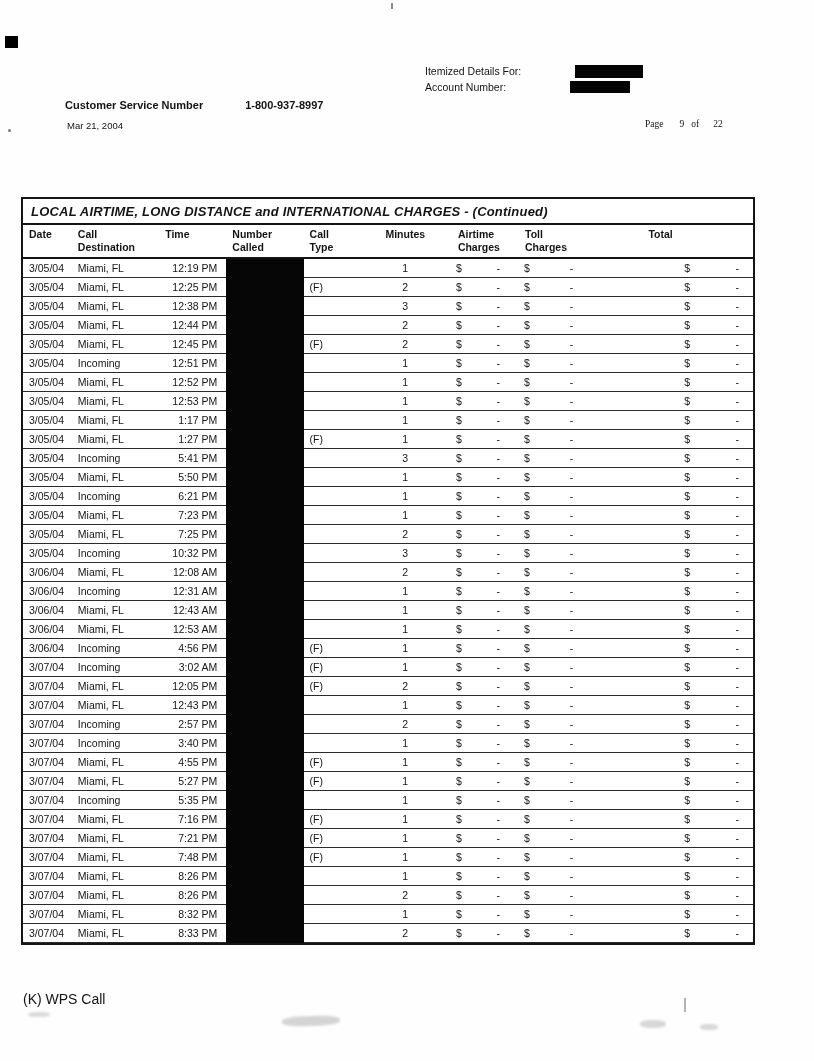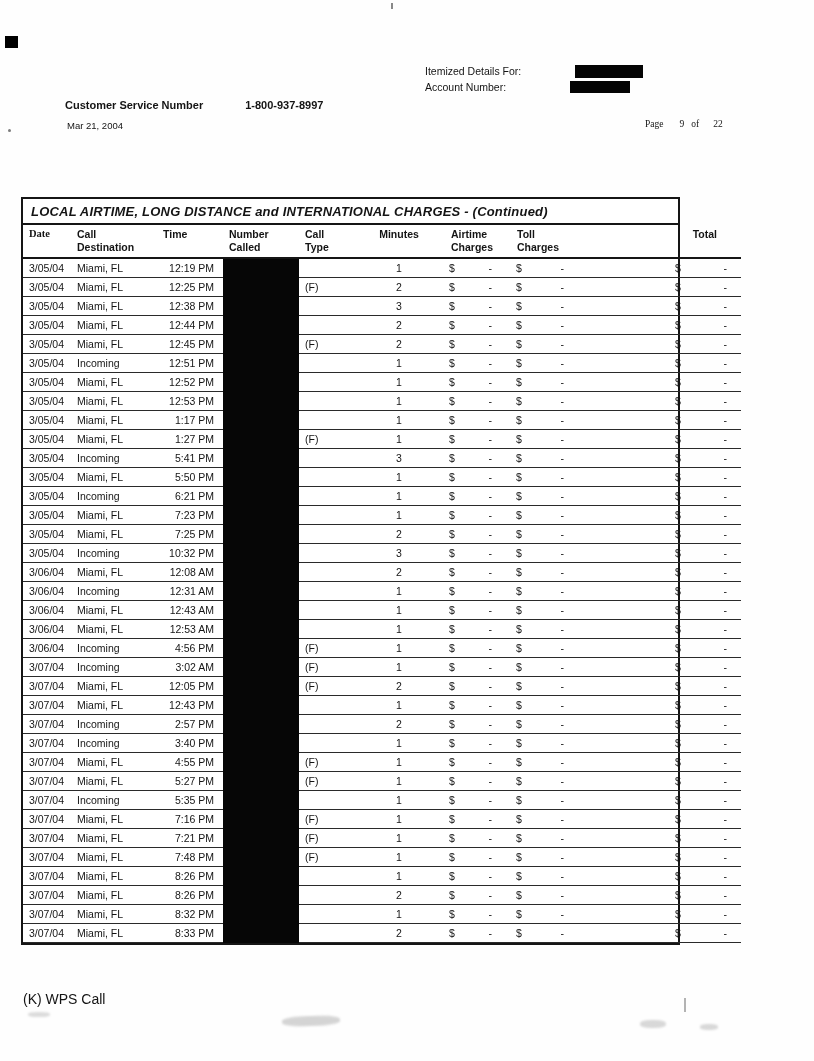--- a/index.html
+++ b/index.html
@@ -30,39 +30,39 @@
   .cs { position:absolute; left:65px; top:99px; font-size:11px; font-weight:bold; display:flex; }
   .cs .num { margin-left:42px; }
   .stmt-date { position:absolute; left:67px; top:120px; font-size:9.5px; }
   .pageinfo { position:absolute; left:645px; top:118px; font-size:9.5px; }
   .pageinfo span { display:inline-block;font-family:Liberation Serif, serif; }
   .pageinfo .pnum { margin-left:16px; }
   .pageinfo .pof  { margin-left:7px; }
   .pageinfo .ptot { margin-left:14px; }
 
   
-  .table-wrap { position:absolute; left:21px; top:197px; width:659px; border:2px solid #151515; background:#fff; }
+  .table-wrap { position:absolute; left:21px; top:197px; width:734px; border:2px solid #151515; background:#fff; }
   .table-title {
     font-size:13px; font-weight:bold; font-style:italic;
     padding:5px 8px 4px 8px; border-bottom:2px solid #151515; letter-spacing:.2px;
   }
   table { width:100%; border-collapse:collapse; table-layout:fixed; }
   thead th {
     font-size:10.5px; font-weight:bold; text-align:left; vertical-align:top;
     padding-top:3px; height:33px; line-height:1.2; border-bottom:2px solid #151515;
   }
-  th.h-date { padding-left:6px;font-family:Liberation Serif, serif; }
+  th.h-date { padding-left:6px; }
   th.h-dest { padding-left:4px; padding-right:24px; }
   th.h-time { padding-left:6px; }
   th.h-num  { padding-left:6px; padding-right:12px; }
   th.h-type { padding-left:6px; padding-right:20px; }
   th.h-min  { text-align:center;margin-top:22px; }
   th.h-air  { padding-left:14px; padding-right:14px; }
   th.h-toll { padding-left:10px; padding-right:22px; }
-  th.h-total{ text-align:right; padding-right:24px; }
+  th.h-total{ text-align:center; padding-right:24px; }
 
   tbody td {
     font-size:10.5px; height:18px; line-height:18px;
     border-bottom:1px solid #2a2a2a; white-space:nowrap; overflow:hidden;
   }
   td.c-date { padding-left:6px; }
   td.c-dest { padding-left:4px; }
   td.c-time { text-align:right; padding-right:9px; }
   td.c-num  { background:#060606; border-bottom-color:#060606; }
   td.c-type { padding-left:6px; }

